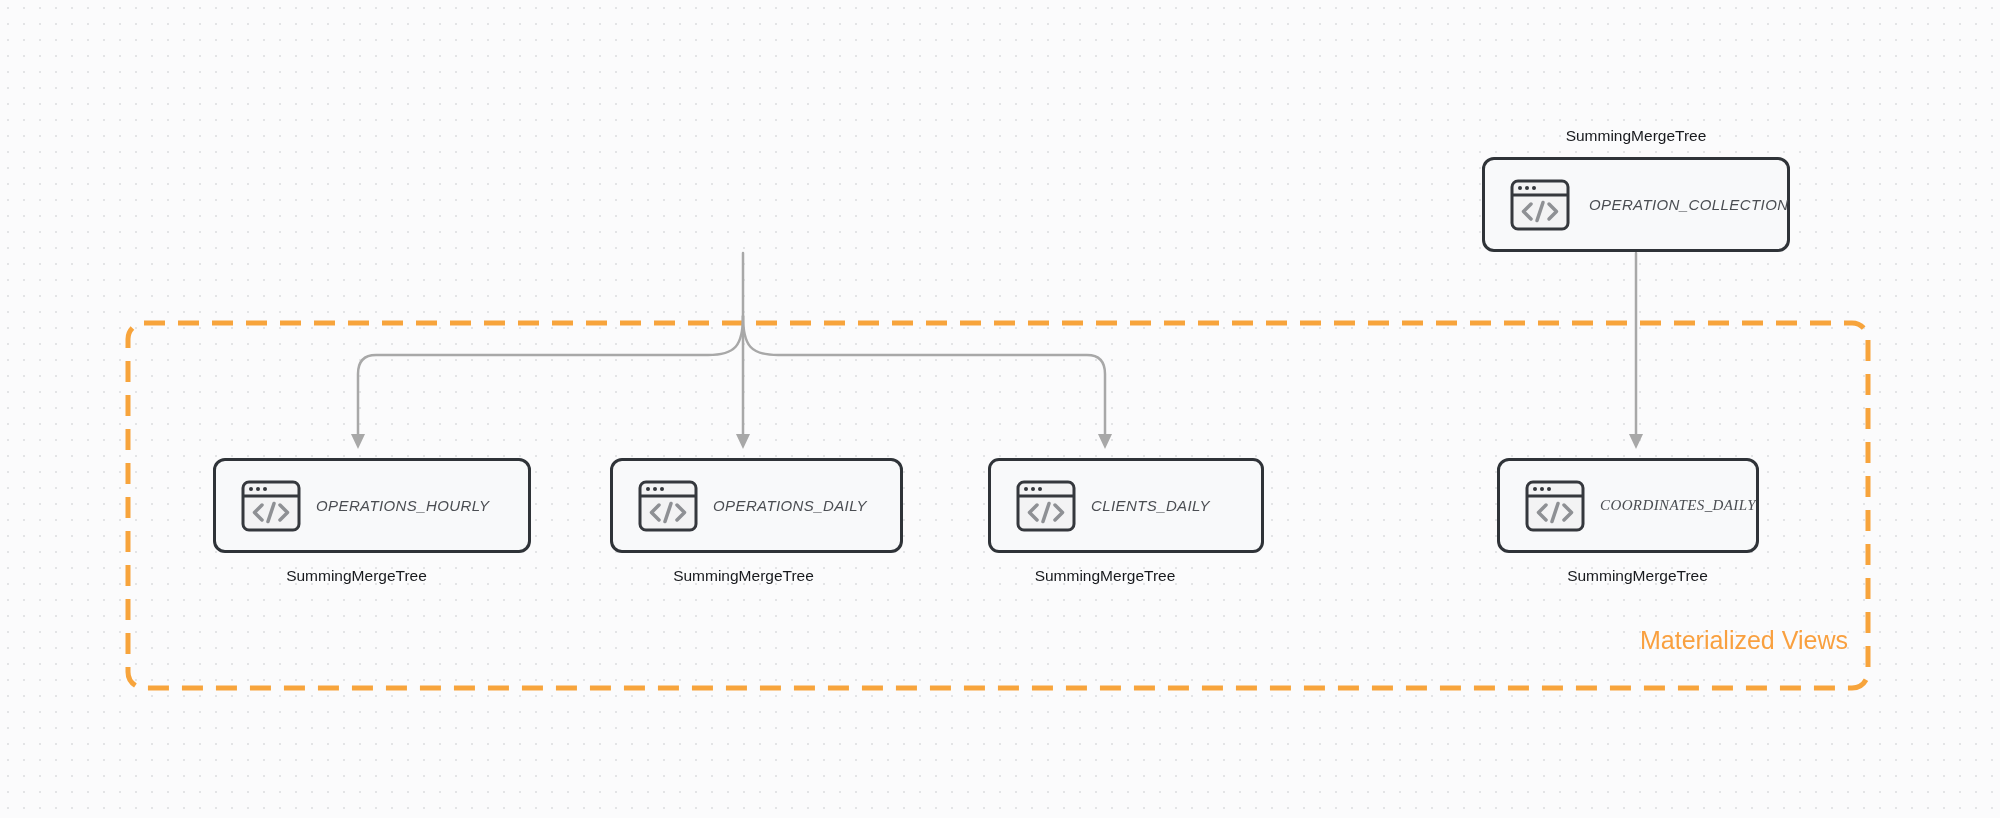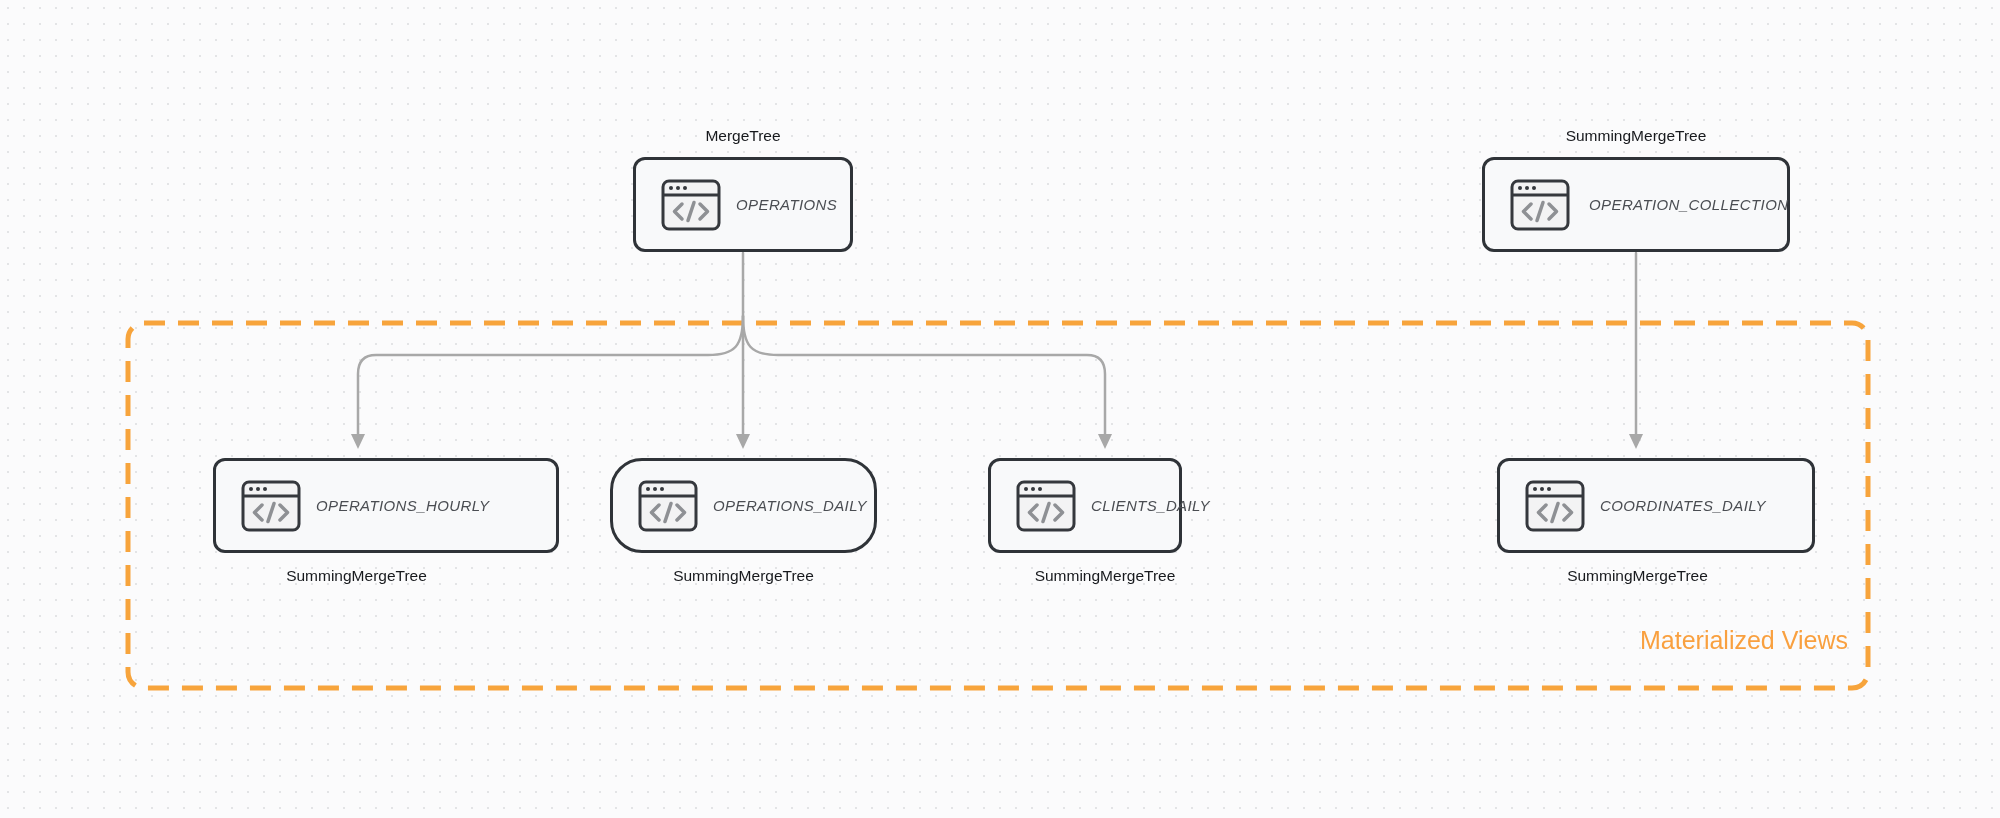--- a/index.html
+++ b/index.html
@@ -73,40 +73,20 @@
     <g fill="#a8a8a8" stroke="none">
       <polygon points="351,434 365,434 358,449"></polygon>
       <polygon points="736,434 750,434 743,449"></polygon>
       <polygon points="1098,434 1112,434 1105,449"></polygon>
       <polygon points="1629,434 1643,434 1636,449"></polygon>
     </g>
   </svg>
 
   <div class="mv-label">Materialized Views</div>
 
-  <div class="node" style="left:633px;top:157px;width:220px;">
-    <div class="engine above">MergeTree</div>
-    <div class="box" style="width:220px;">
-      <span class="icon">
-        <svg width="60" height="52" viewBox="0 0 60 52">
-          <rect x="2" y="2" width="56" height="48" rx="6" fill="#f3f3f4" stroke="#35383d" stroke-width="3"></rect>
-          <line x1="2" y1="16" x2="58" y2="16" stroke="#35383d" stroke-width="3"></line>
-          <circle cx="10" cy="9" r="2" fill="#35383d"></circle>
-          <circle cx="17" cy="9" r="2" fill="#35383d"></circle>
-          <circle cx="24" cy="9" r="2" fill="#35383d"></circle>
-          <g stroke="#8e9094" stroke-width="3.5" fill="none" stroke-linecap="round" stroke-linejoin="round">
-            <path d="M21 25 L13.5 32.5 L21 40"></path>
-            <path d="M39 25 L46.5 32.5 L39 40"></path>
-            <path d="M33 23.5 L27 41.5"></path>
-          </g>
-        </svg>
-      </span>
-      <span class="tname">OPERATIONS</span>
-    </div>
-  </div>
 
   <div class="node" style="left:1482px;top:157px;width:308px;">
     <div class="engine above">SummingMergeTree</div>
     <div class="box" style="width:308px;gap:19px;">
       <span class="icon">
         <svg width="60" height="52" viewBox="0 0 60 52">
           <rect x="2" y="2" width="56" height="48" rx="6" fill="#f3f3f4" stroke="#35383d" stroke-width="3"></rect>
           <line x1="2" y1="16" x2="58" y2="16" stroke="#35383d" stroke-width="3"></line>
           <circle cx="10" cy="9" r="2" fill="#35383d"></circle>
           <circle cx="17" cy="9" r="2" fill="#35383d"></circle>
@@ -117,84 +97,84 @@
             <path d="M33 23.5 L27 41.5"></path>
           </g>
         </svg>
       </span>
       <span class="tname">OPERATION_COLLECTION</span>
     </div>
   </div>
 
   <div class="node" style="left:213px;top:458px;width:287px;">
     <div class="engine below">SummingMergeTree</div>
-    <div class="box" style="width:346px;">
+    <div class="box" style="width:318px;">
       <span class="icon">
         <svg width="60" height="52" viewBox="0 0 60 52">
           <rect x="2" y="2" width="56" height="48" rx="6" fill="#f3f3f4" stroke="#35383d" stroke-width="3"></rect>
           <line x1="2" y1="16" x2="58" y2="16" stroke="#35383d" stroke-width="3"></line>
           <circle cx="10" cy="9" r="2" fill="#35383d"></circle>
           <circle cx="17" cy="9" r="2" fill="#35383d"></circle>
           <circle cx="24" cy="9" r="2" fill="#35383d"></circle>
           <g stroke="#8e9094" stroke-width="3.5" fill="none" stroke-linecap="round" stroke-linejoin="round">
             <path d="M21 25 L13.5 32.5 L21 40"></path>
             <path d="M39 25 L46.5 32.5 L39 40"></path>
             <path d="M33 23.5 L27 41.5"></path>
           </g>
         </svg>
       </span>
       <span class="tname">OPERATIONS_HOURLY</span>
     </div>
   </div>
 
   <div class="node" style="left:610px;top:458px;width:267px;">
     <div class="engine below">SummingMergeTree</div>
-    <div class="box" style="width:267px;border-radius:32px;">
+    <div class="box" style="width:293px;">
       <span class="icon">
         <svg width="60" height="52" viewBox="0 0 60 52">
           <rect x="2" y="2" width="56" height="48" rx="6" fill="#f3f3f4" stroke="#35383d" stroke-width="3"></rect>
           <line x1="2" y1="16" x2="58" y2="16" stroke="#35383d" stroke-width="3"></line>
           <circle cx="10" cy="9" r="2" fill="#35383d"></circle>
           <circle cx="17" cy="9" r="2" fill="#35383d"></circle>
           <circle cx="24" cy="9" r="2" fill="#35383d"></circle>
           <g stroke="#8e9094" stroke-width="3.5" fill="none" stroke-linecap="round" stroke-linejoin="round">
             <path d="M21 25 L13.5 32.5 L21 40"></path>
             <path d="M39 25 L46.5 32.5 L39 40"></path>
             <path d="M33 23.5 L27 41.5"></path>
           </g>
         </svg>
       </span>
       <span class="tname">OPERATIONS_DAILY</span>
     </div>
   </div>
 
   <div class="node" style="left:988px;top:458px;width:234px;">
     <div class="engine below">SummingMergeTree</div>
-    <div class="box" style="width:194px;">
+    <div class="box" style="width:276px;border-radius:11px;">
       <span class="icon">
         <svg width="60" height="52" viewBox="0 0 60 52">
           <rect x="2" y="2" width="56" height="48" rx="6" fill="#f3f3f4" stroke="#35383d" stroke-width="3"></rect>
           <line x1="2" y1="16" x2="58" y2="16" stroke="#35383d" stroke-width="3"></line>
           <circle cx="10" cy="9" r="2" fill="#35383d"></circle>
           <circle cx="17" cy="9" r="2" fill="#35383d"></circle>
           <circle cx="24" cy="9" r="2" fill="#35383d"></circle>
           <g stroke="#8e9094" stroke-width="3.5" fill="none" stroke-linecap="round" stroke-linejoin="round">
             <path d="M21 25 L13.5 32.5 L21 40"></path>
             <path d="M39 25 L46.5 32.5 L39 40"></path>
             <path d="M33 23.5 L27 41.5"></path>
           </g>
         </svg>
       </span>
       <span class="tname">CLIENTS_DAILY</span>
     </div>
   </div>
 
   <div class="node" style="left:1497px;top:458px;width:281px;">
     <div class="engine below">SummingMergeTree</div>
-    <div class="box" style="width:318px;">
+    <div class="box" style="width:262px;font-family:Liberation Serif, serif;">
       <span class="icon">
         <svg width="60" height="52" viewBox="0 0 60 52">
           <rect x="2" y="2" width="56" height="48" rx="6" fill="#f3f3f4" stroke="#35383d" stroke-width="3"></rect>
           <line x1="2" y1="16" x2="58" y2="16" stroke="#35383d" stroke-width="3"></line>
           <circle cx="10" cy="9" r="2" fill="#35383d"></circle>
           <circle cx="17" cy="9" r="2" fill="#35383d"></circle>
           <circle cx="24" cy="9" r="2" fill="#35383d"></circle>
           <g stroke="#8e9094" stroke-width="3.5" fill="none" stroke-linecap="round" stroke-linejoin="round">
             <path d="M21 25 L13.5 32.5 L21 40"></path>
             <path d="M39 25 L46.5 32.5 L39 40"></path>

